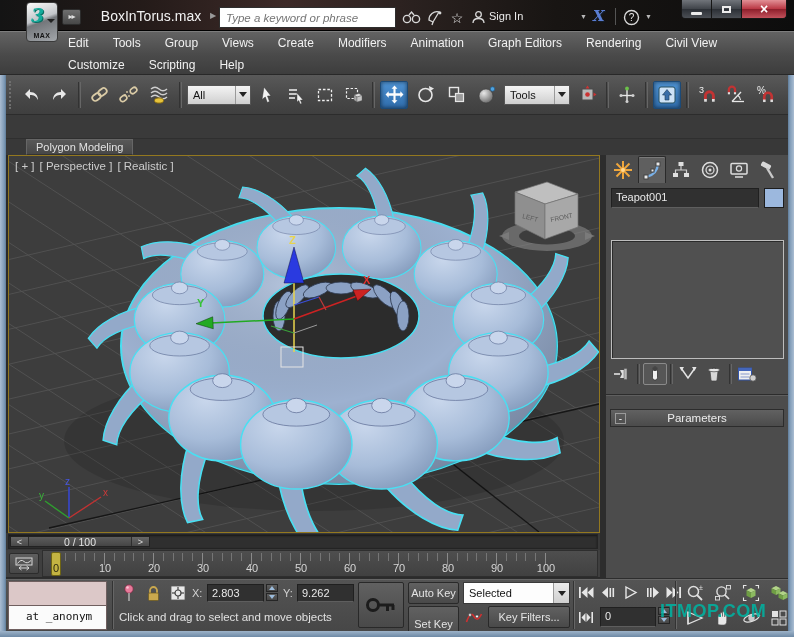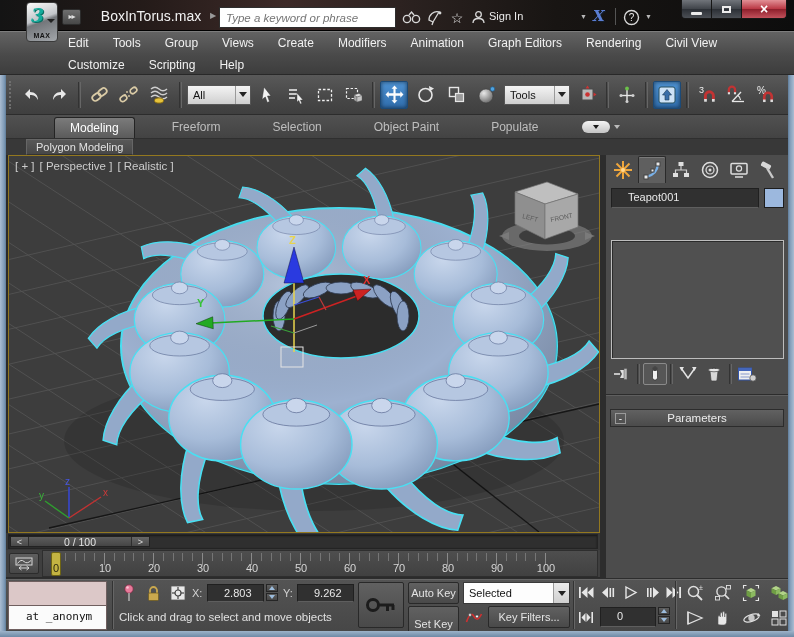--- a/index.html
+++ b/index.html
@@ -85,21 +85,21 @@
   .vp{position:absolute;left:8px;top:155px;width:592px;height:378px;background:#3d3d3d;border:1px solid #93781f;overflow:hidden;}
   .vp-label{position:absolute;left:6px;top:4px;z-index:5;font-size:11.5px;color:#cccccc;display:flex;gap:5px;}
   .vpmargin{position:absolute;left:6px;top:155px;width:2px;height:378px;background:#2a2a2a;}
   .gapcol{position:absolute;left:600px;top:155px;width:6px;height:423px;background:#2d2d2d;}
 
   
   .cp{position:absolute;left:606px;top:155px;width:182px;height:423px;background:#4c4c4c;}
   .cp-tabs{position:absolute;left:3px;top:1px;display:flex;gap:1px;}
   .cp-tab{width:28px;height:27px;display:flex;align-items:center;justify-content:center;border-radius:2px 2px 0 0;}
   .cp-tab.active{background:#5f5f5f;border:1px solid #2a2a2a;border-bottom:none;box-shadow:inset 0 1px 0 #7b7b7b;}
-  .field{background:#303030;border:1px solid #202020;border-bottom-color:#5e5e5e;color:#e8e8e8;font-size:11px;padding:2px 16px;overflow:hidden;white-space:nowrap;}
+  .field{background:#303030;border:1px solid #202020;border-bottom-color:#5e5e5e;color:#e8e8e8;font-size:11px;padding:2px 4px;overflow:hidden;white-space:nowrap;}
   .cp-name{position:absolute;left:5px;top:33px;width:148px;height:20px;}
   .cp-swatch{position:absolute;left:158px;top:33px;width:20px;height:20px;background:#9cb8de;border:1px solid #1d1d1d;}
   .ddd{position:absolute;left:5px;top:59px;width:173px;height:20px;background:#333;border:1px solid #1e1e1e;display:flex;align-items:center;}
   .ddd .txt{flex:1;font-size:11px;color:#ececec;padding-left:5px;}
   .ddd .arr{width:17px;align-self:stretch;background:linear-gradient(#6b6b6b,#4c4c4c);border-left:1px solid #222;display:flex;align-items:center;justify-content:center;}
   .ddd .arr i{width:0;height:0;border-left:4px solid transparent;border-right:4px solid transparent;border-top:5px solid #e8e8e8;}
   .cp-stack{position:absolute;left:5px;top:85px;width:173px;height:119px;background:#505050;border:1px solid #bdbdbd;box-shadow:inset 1px 1px 0 #2a2a2a;overflow:hidden;}
   .stack-row{height:19px;display:flex;align-items:center;font-size:11.5px;color:#f0f0f0;position:relative;}
   .stack-row:first-child{background:#3a3a3a;}
   .stack-row .bulb{position:absolute;left:9px;top:2px;}
@@ -411,36 +411,20 @@
         <g transform="translate(6,7) scale(0.75)">
           <path d="M3 11 V6 a5 5 0 0 1 10 0 V11" fill="none" stroke="#c23333" stroke-width="3.6"></path>
           <rect x="1.4" y="10" width="3.4" height="3.4" fill="#dedede"></rect>
             <rect x="11.2" y="10" width="3.4" height="3.4" fill="#dedede"></rect>
         </g>
       </svg>
     </span>
   </div>
 
   <div class="ribbon">
-    <div class="ribbon-r1">
-      <div style="display:flex">
-
-      <span class="ribbon-tab">Modeling</span>
-          <span class="ribbon-tab">Freeform</span>
-          <span class="ribbon-tab">Selection</span>
-          <span class="ribbon-tab">Object Paint</span>
-          <span class="ribbon-tab">Populate</span>
-        </div>
-      <span class="ribbon-min">
-        <span class="pill">
-            <i></i>
-          </span>
-        <span class="c"></span>
-      </span>
-    </div>
     <div class="ribbon-r2">
       <span class="panel-tab">Polygon Modeling</span>
     </div>
   </div>
 
   <div class="vpmargin"></div>
   <div class="gapcol"></div>
 
   <div class="vp">
     <div class="vp-label">
@@ -980,18 +964,19 @@
       </span>
       <span class="nbtn">
         <svg width="18" height="18" viewBox="0 0 18 18">
           <rect x="2" y="2" width="6" height="6" fill="#e0e0e0"></rect>
           <rect x="10" y="2" width="6" height="6" fill="none" stroke="#e0e0e0" stroke-width="1"></rect>
           <rect x="2" y="10" width="6" height="6" fill="none" stroke="#e0e0e0" stroke-width="1"></rect>
           <rect x="10" y="10" width="6" height="6" fill="none" stroke="#e0e0e0" stroke-width="1"></rect>
         </svg>
       </span>
     </div>
+    <span class="watermark">ITMOP.COM</span>
   </div>
 
   <div class="frame-left"></div>
   <div class="frame-right"></div>
   <div class="frame-bottom"></div>
 </div>
 
 </body></html>

